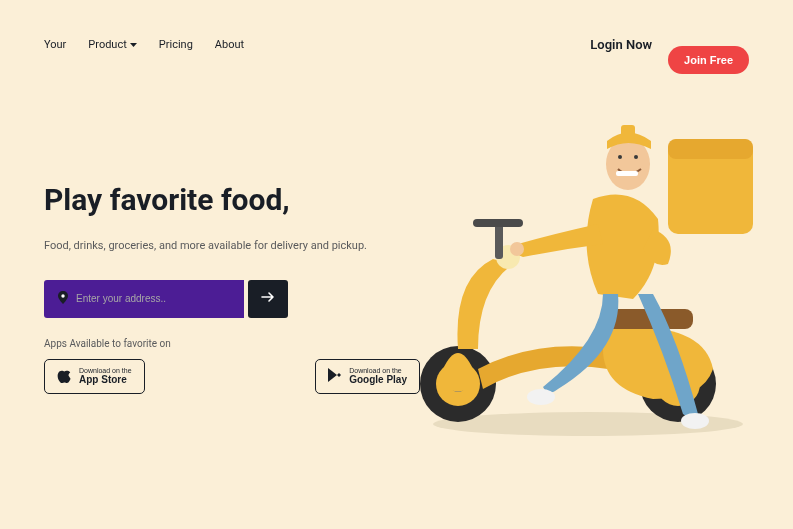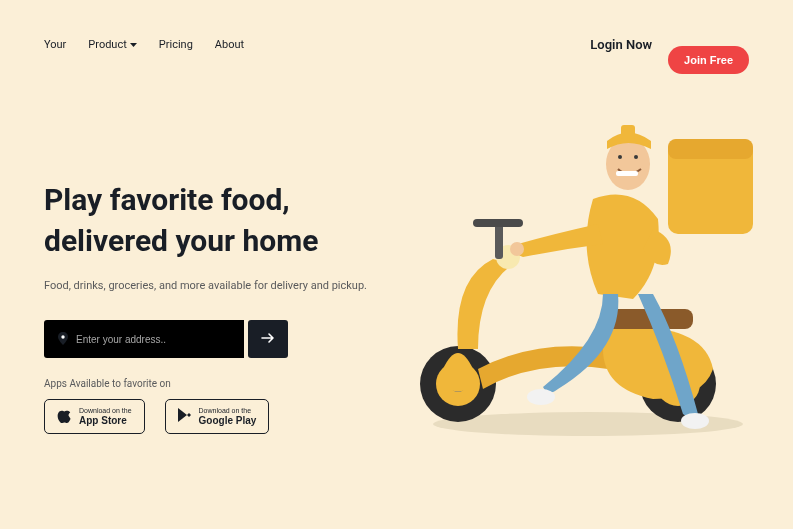--- a/index.html
+++ b/index.html
@@ -81,21 +81,21 @@
     .subtext {
       font-size: 11px;
       color: #595a5c;
       margin-bottom: 28px;
     }
     .search-row {
       display: flex;
       margin-bottom: 20px;
     }
     .search-box {
-      background: #000000;
+      background: #4c1d95;
       display: flex;
       align-items: center;
       padding: 0 14px;
       width: 200px;
       height: 38px;
       border-radius: 3px 0 0 3px;
       gap: 8px;
     }
     .search-input {
       border: none;
@@ -119,20 +119,21 @@
       margin-left: 4px;
     }
     .apps-label {
       font-size: 10px;
       color: #595a5c;
       margin-bottom: 10px;
     }
     .app-buttons {
       display: flex;
       gap: 20px;
+      justify-content: space-between;
     }
     .app-btn {
       border: 1px solid #191e26;
       border-radius: 5px;
       padding: 7px 12px;
       display: flex;
       align-items: center;
       gap: 8px;
       cursor: pointer;
       background: transparent;
@@ -187,21 +188,20 @@
   </div>
   <div class="header-right">
     <span class="login-link">Login Now</span>
     <button class="join-btn">Join Free</button>
   </div>
 </header>
 
 <section class="hero">
   <h1 class="headline">
     <span>Play favorite food,</span><br>
-    <span>delivered your home</span>
   </h1>
   <p class="subtext">Food, drinks, groceries, and more available for delivery and pickup.</p>
 
   <div class="search-row">
     <div class="search-box">
       <span>
         <svg width="10" height="13" viewBox="0 0 10 13">
           <path d="M5 0 C2 0 0 2 0 5 C0 8 5 13 5 13 C5 13 10 8 10 5 C10 2 8 0 5 0 Z" fill="#191e26"></path>
           <circle cx="5" cy="5" r="1.7" fill="#fff"></circle>
         </svg>

